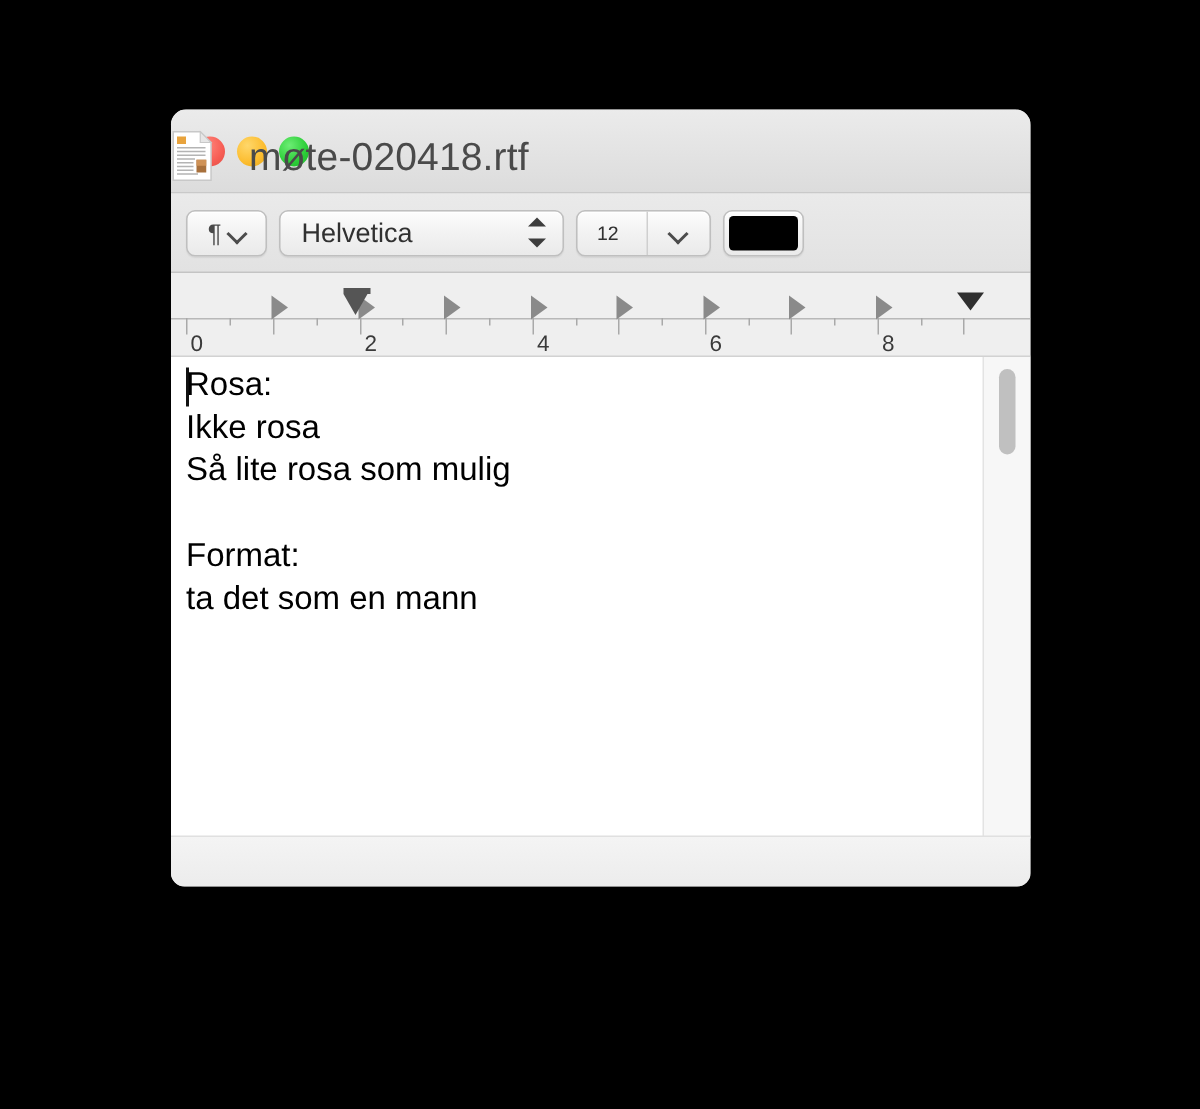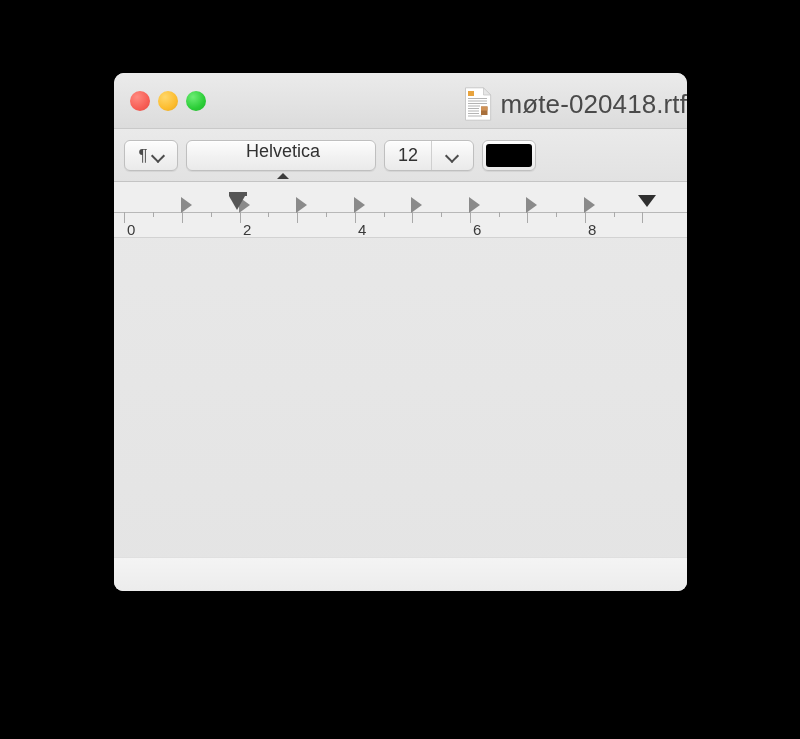--- a/index.html
+++ b/index.html
@@ -51,22 +51,22 @@
   }
   .light.close  { background: radial-gradient(circle at 35% 30%, #ff8a80 0%, #f75e55 60%, #e24b43 100%); }
   .light.min    { background: radial-gradient(circle at 35% 30%, #ffd76a 0%, #fcbc2e 60%, #e2a41d 100%); }
   .light.max    { background: radial-gradient(circle at 35% 30%, #6ced74 0%, #2bcd37 60%, #1fb32c 100%); }
 
   #title-group {
     position: absolute;
     left: 0; right: 0; top: 14px;
     display: flex;
     align-items: center;
-    justify-content: flex-end;
-    gap: 9px;
+    justify-content: flex-start;
+    gap: 24px;
     pointer-events: none;
   }
   #doc-icon {
     width: 28px;
     height: 34px;
     position: relative;
     flex: none;
   }
   #title-text {
     font-size: 26px;
@@ -125,21 +125,20 @@
     left: 0; top: 1px;
     width: 8px; height: 8px;
     border-right: 2px solid #4c4c4c;
     border-bottom: 2px solid #4c4c4c;
     transform: rotate(45deg);
   }
   .ctl-combo {
     padding: 0 10px 0 14px;
     justify-content: space-between;
     gap: 10px;
-    flex-direction: column;
   }
   .ctl-combo .label { font-size: 18px; color: #313131; white-space: nowrap; }
   .stepper {
     width: 13px;
     height: 22px;
     position: relative;
     flex: none;
   }
   .stepper .up, .stepper .dn {
     position: absolute;
@@ -152,21 +151,21 @@
   .stepper .dn { bottom: 1px; border-top: 6px solid #3d3d3d; }
 
   .ctl-font { width: 190px; }
   .ctl-style { width: 148px; }
   .ctl-size {
     width: 90px;
     padding: 0;
     justify-content: space-between;
   }
   .ctl-size .label {
-    font-size: 18px; color: #313131;
+    font-size: 13px; color: #313131;
     padding-left: 13px;
   }
   .size-sep {
     width: 1px;
     height: 29px;
     background: #cfcfcf;
     margin-left: auto;
   }
   .size-arrow-box {
     width: 41px;
@@ -411,16 +410,30 @@
         <span class="tabstop" style="left: 297px;"></span>
         <span class="tabstop" style="left: 355px;"></span>
         <span class="tabstop" style="left: 412px;"></span>
         <span class="tabstop" style="left: 470px;"></span>
       </div>
     <span class="indent-firstline" style="left:115px;"></span>
     <span class="indent-left" style="left:115px;"></span>
     <span class="indent-right-tri" style="left:524px;"></span>
   </div>
 
+  <div id="doc-area">
+    <div id="page">
+      <div id="caret"></div>
+      <div id="text-body">Rosa:
+Ikke rosa
+Så lite rosa som mulig
+
+Format:
+ta det som en mann</div>
+    </div>
+    <div id="scrollbar-track">
+      <div id="scrollbar-thumb"></div>
+    </div>
+  </div>
 
   <div id="footer"></div>
 
 </div>
 
 </body></html>

